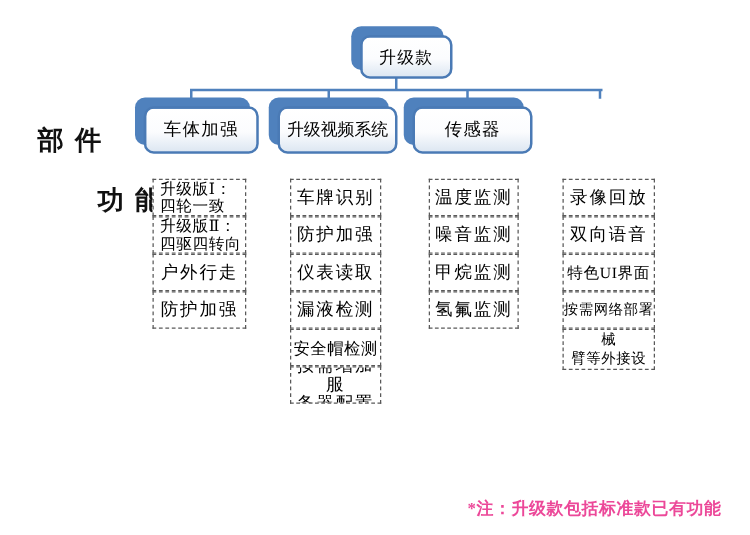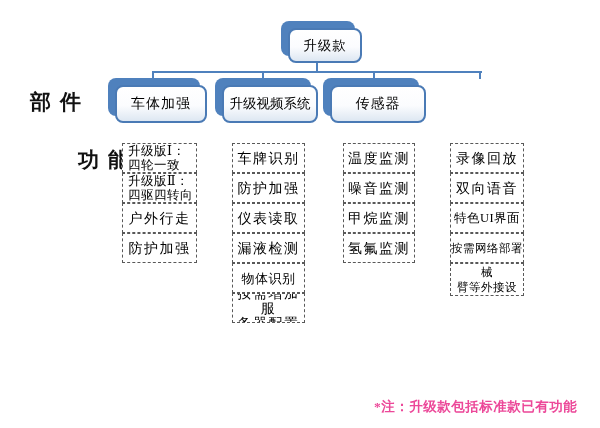--- a/index.html
+++ b/index.html
@@ -7,21 +7,21 @@
     position:relative; width:600px; height:428px; background:#ffffff;
     font-family:"Liberation Serif","DejaVu Serif",serif; color:#000;
     overflow:hidden;
   }
 
   
   .side-label {
     position:absolute; left:30px; font-size:21px; font-weight:bold;
     letter-spacing:9px; white-space:nowrap; color:#111;
   }
-  #label-parts { top:88px; }
+  #label-parts { top:98px; }
   #label-functions { top:146px;margin-left:48px; }
 
   
   .node { position:absolute; }
   .node .shadow {
     position:absolute; left:-7px; top:-7px; width:100%; height:100%;
     background:#4f81bd; border-radius:8px;
   }
   .node .nbox {
     position:absolute; left:0; top:0; width:100%; height:100%;
@@ -134,21 +134,21 @@
 四驱四转向</div>
     <div class="item">户外行走</div>
     <div class="item">防护加强</div>
   </div>
 
   <div class="col" id="col1">
     <div class="item">车牌识别</div>
     <div class="item">防护加强</div>
     <div class="item">仪表读取</div>
     <div class="item">漏液检测</div>
-    <div class="item">物体识别</div>
+    <div class="item">安全帽检测</div>
     <div class="item">按需增加服
 务器配置</div>
   </div>
 
   <div class="col" id="col2">
     <div class="item">温度监测</div>
     <div class="item">噪音监测</div>
     <div class="item">甲烷监测</div>
     <div class="item">氢氟监测</div>
   </div>

